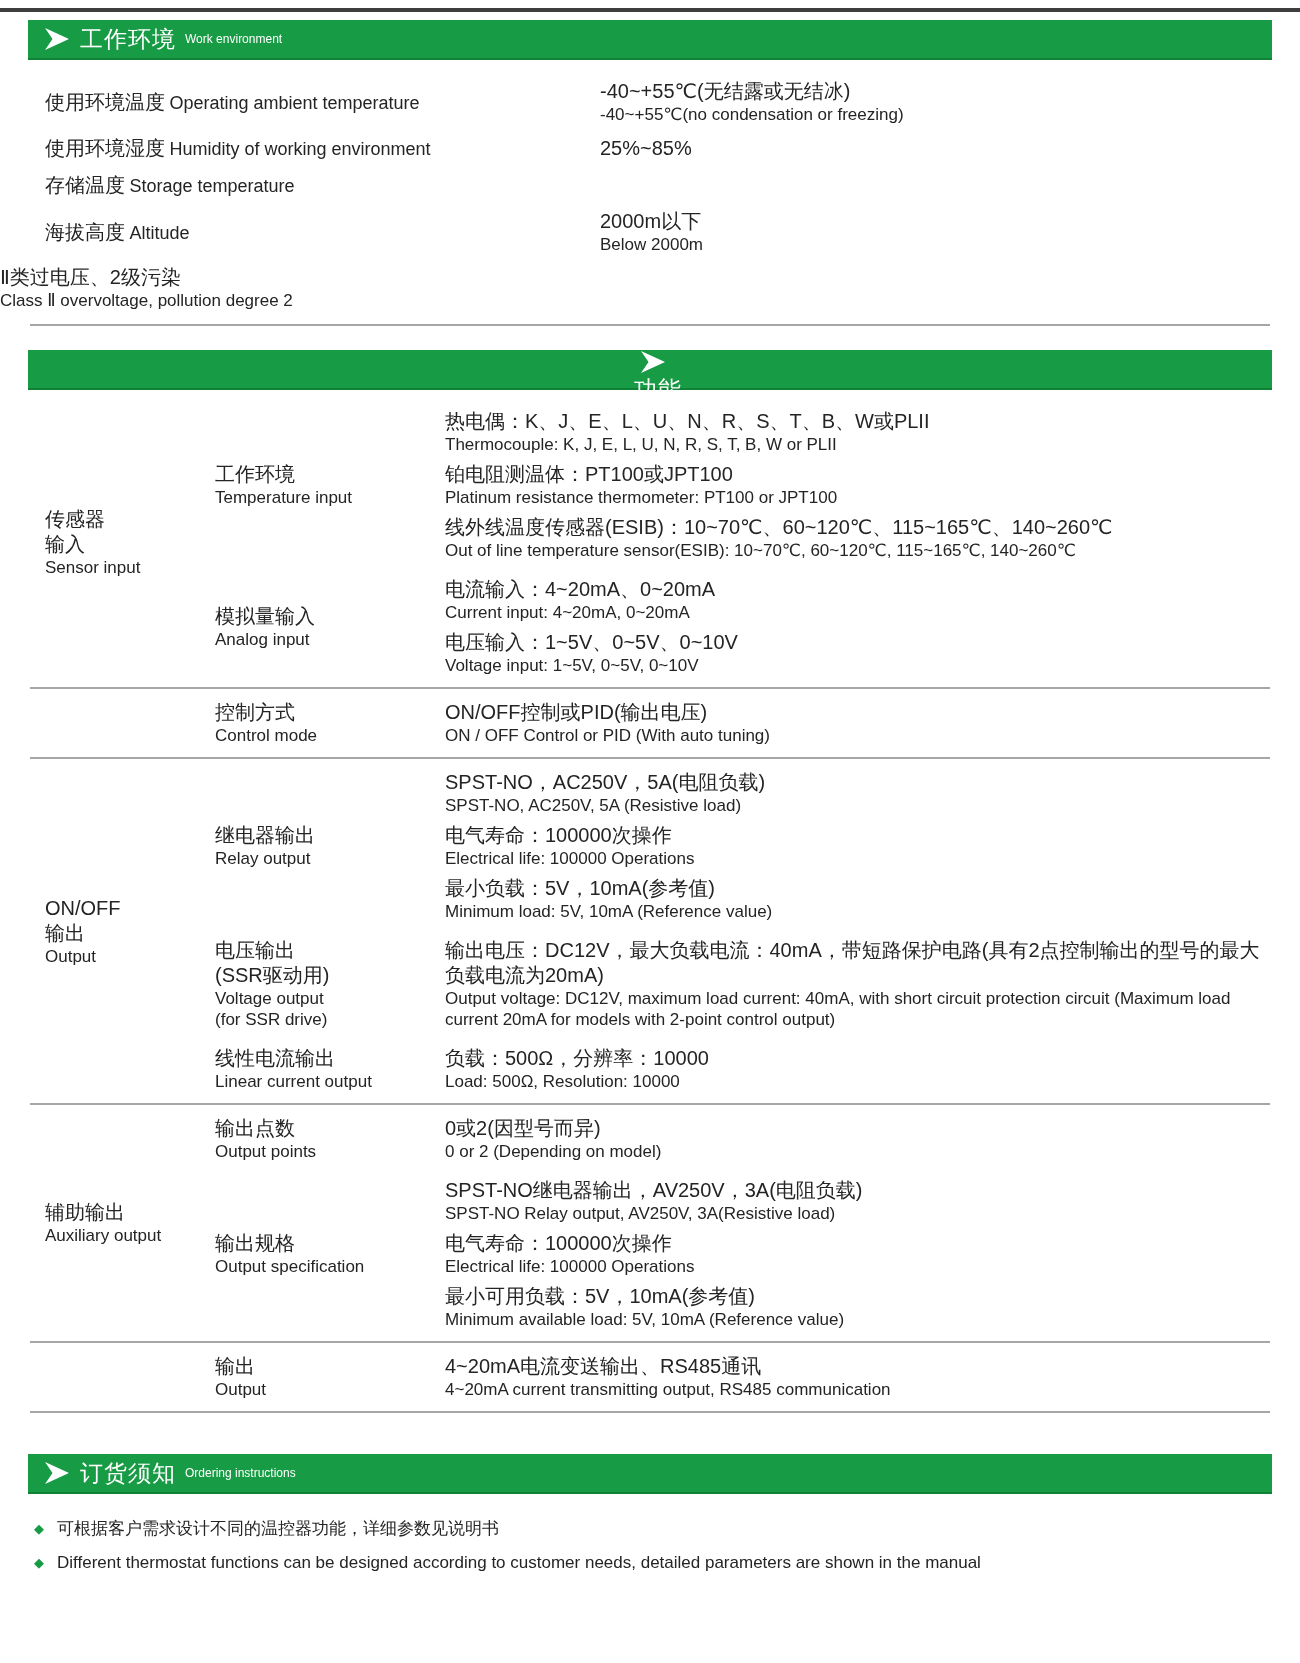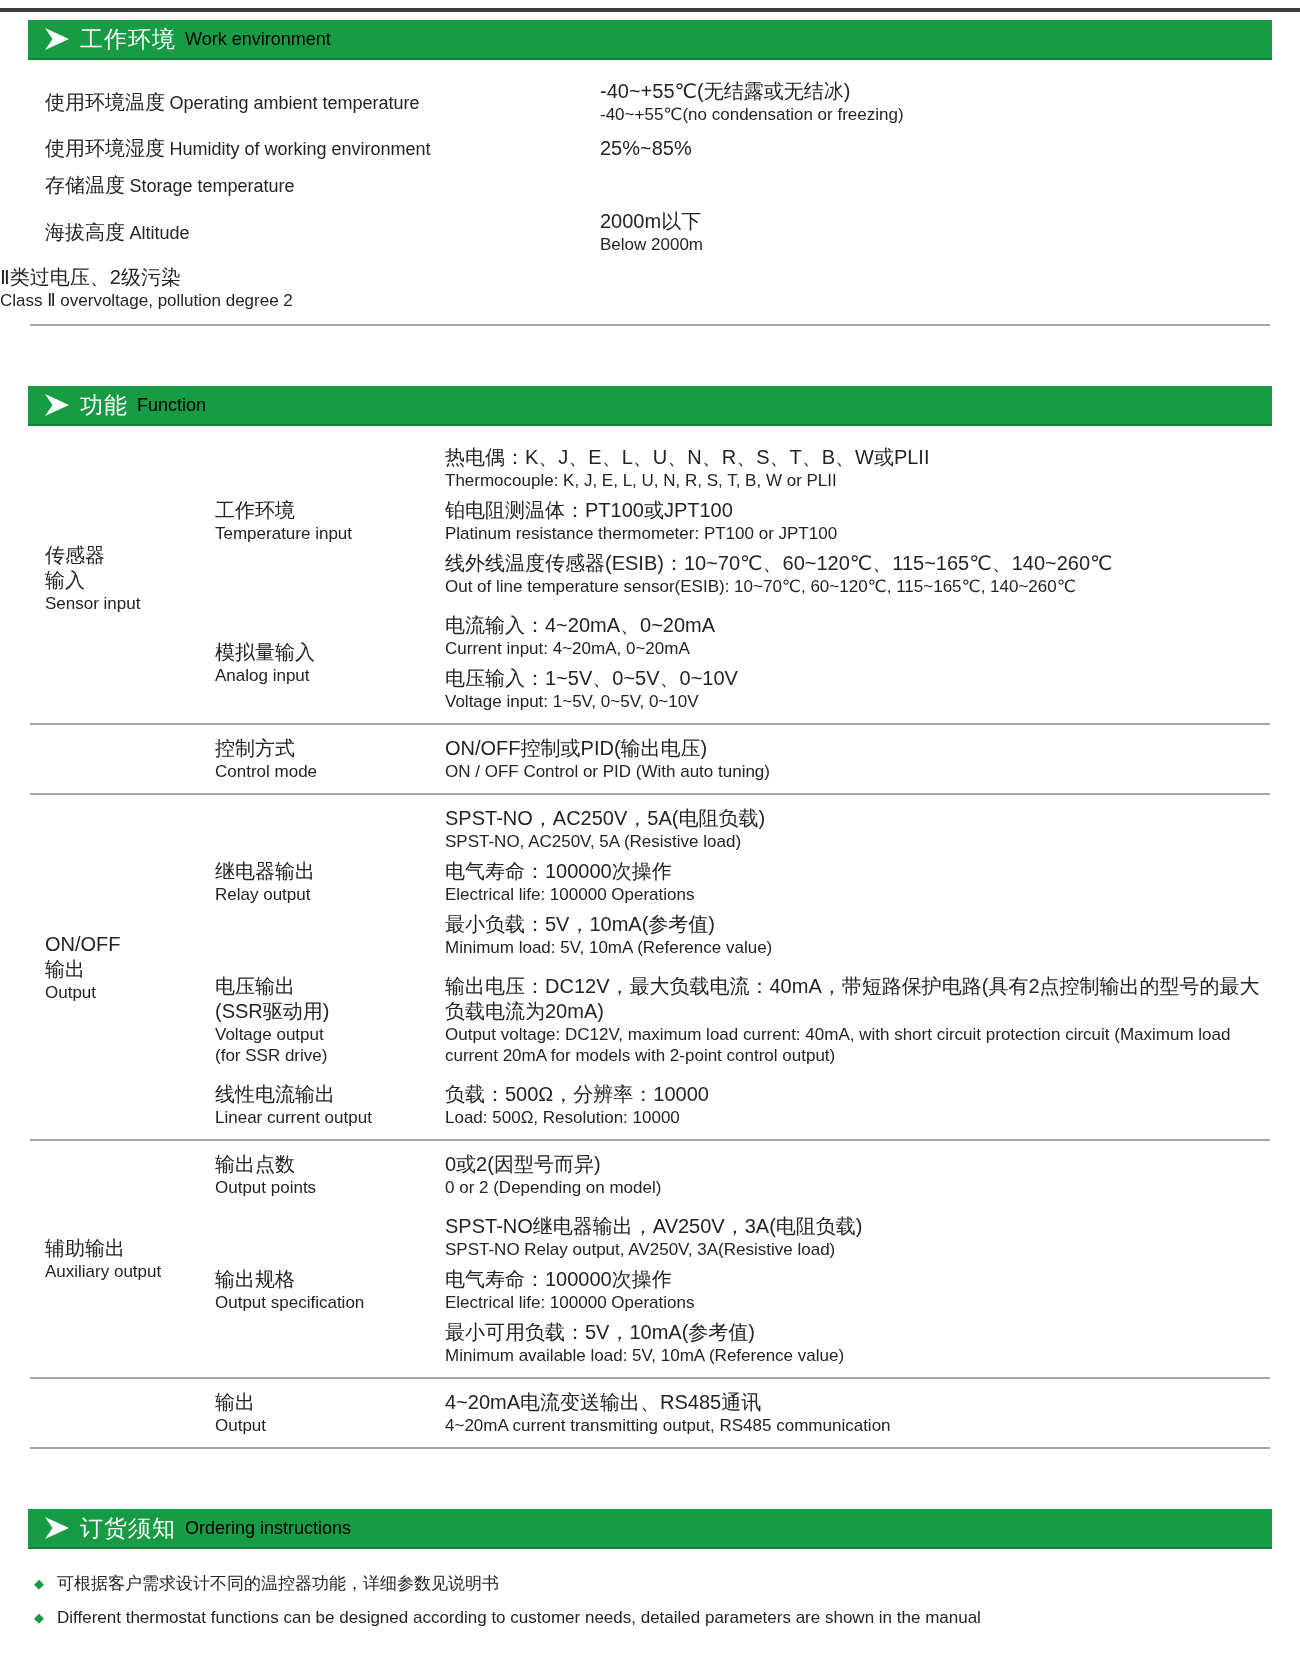--- a/index.html
+++ b/index.html
@@ -10,35 +10,35 @@
   }
   .top-rule{height:4px;background:#3e3e3e;margin-top:8px;}
   
   .bar{
     height:40px;margin:8px 28px 0 28px;background:#179b44;
     display:flex;align-items:center;padding-left:16px;box-sizing:border-box;
     border-bottom:2px solid #0f8236;
   }
   .bar .arrow{display:flex;align-items:center;margin-right:10px;}
   .bar .t-zh{color:#ffffff;font-size:23px;letter-spacing:1px;}
-  .bar .t-en{color:#000000;font-size:18px;margin-left:9px;}
+  .bar .t-en{color:#ffffff;font-size:12px;margin-left:9px;}
   
   .we-list{margin:14px 16px 0 0;}
   .we-row{display:flex;align-items:center;padding:5px 0;}
   .we-label{width:600px;box-sizing:border-box;padding-left:45px;flex-shrink:0;}
   .we-label .lz{font-size:20px;}
   .we-label .le{font-size:18px;}
   .we-vals{flex:1;}
   .ln{white-space:normal;}
   .ln.zh{font-size:20px;line-height:25px;}
   .ln.en{font-size:17px;line-height:21px;}
   .ln.gap{margin-top:7px;}
   .divider{height:2px;background:#a6a6a6;margin:8px 30px 0 30px;}
-  .bar.second{margin-top:60px;}
-  .bar.third{margin-top:60px;}
+  .bar.second{margin-top:24px;flex-direction:column;}
+  .bar.third{margin-top:41px;}
   
   .ftable{margin:8px 30px 0 30px;border-bottom:2px solid #a6a6a6;}
   .fgroup{display:flex;padding:11px 0;}
   .fgroup + .fgroup{border-top:2px solid #a6a6a6;}
   .gcell{width:185px;flex-shrink:0;box-sizing:border-box;padding-left:15px;
          display:flex;align-items:center;}
   .grows{flex:1;}
   .frow{display:flex;align-items:center;}
   .frow + .frow{margin-top:16px;}
   .rlabel{width:230px;flex-shrink:0;box-sizing:border-box;padding-right:12px;}

